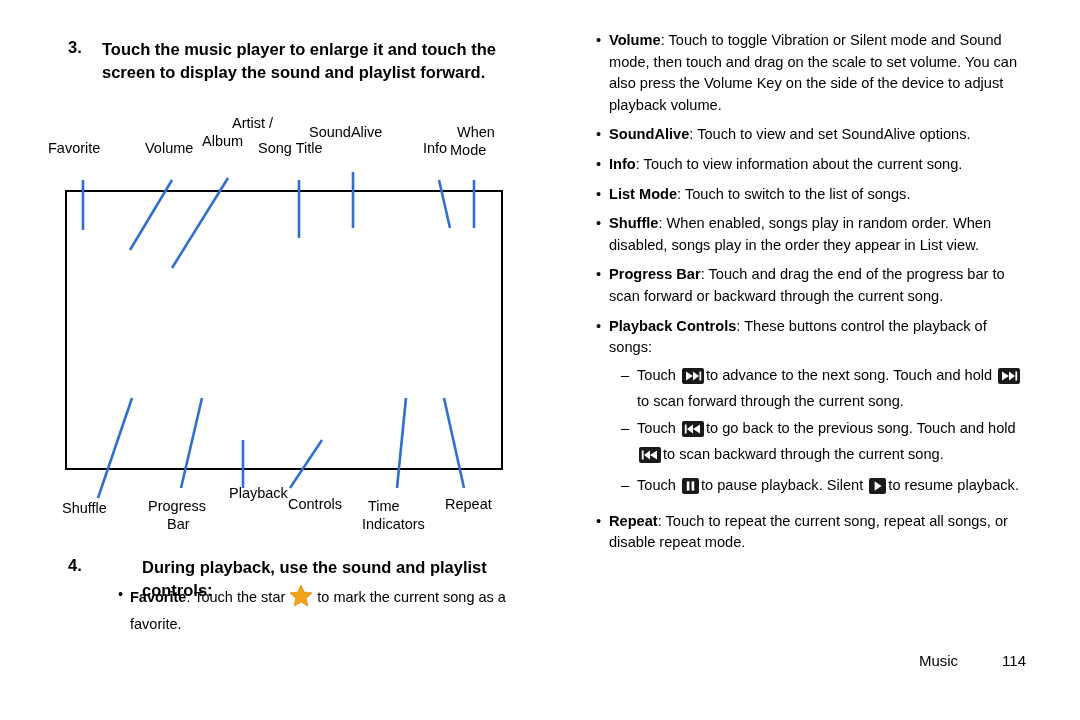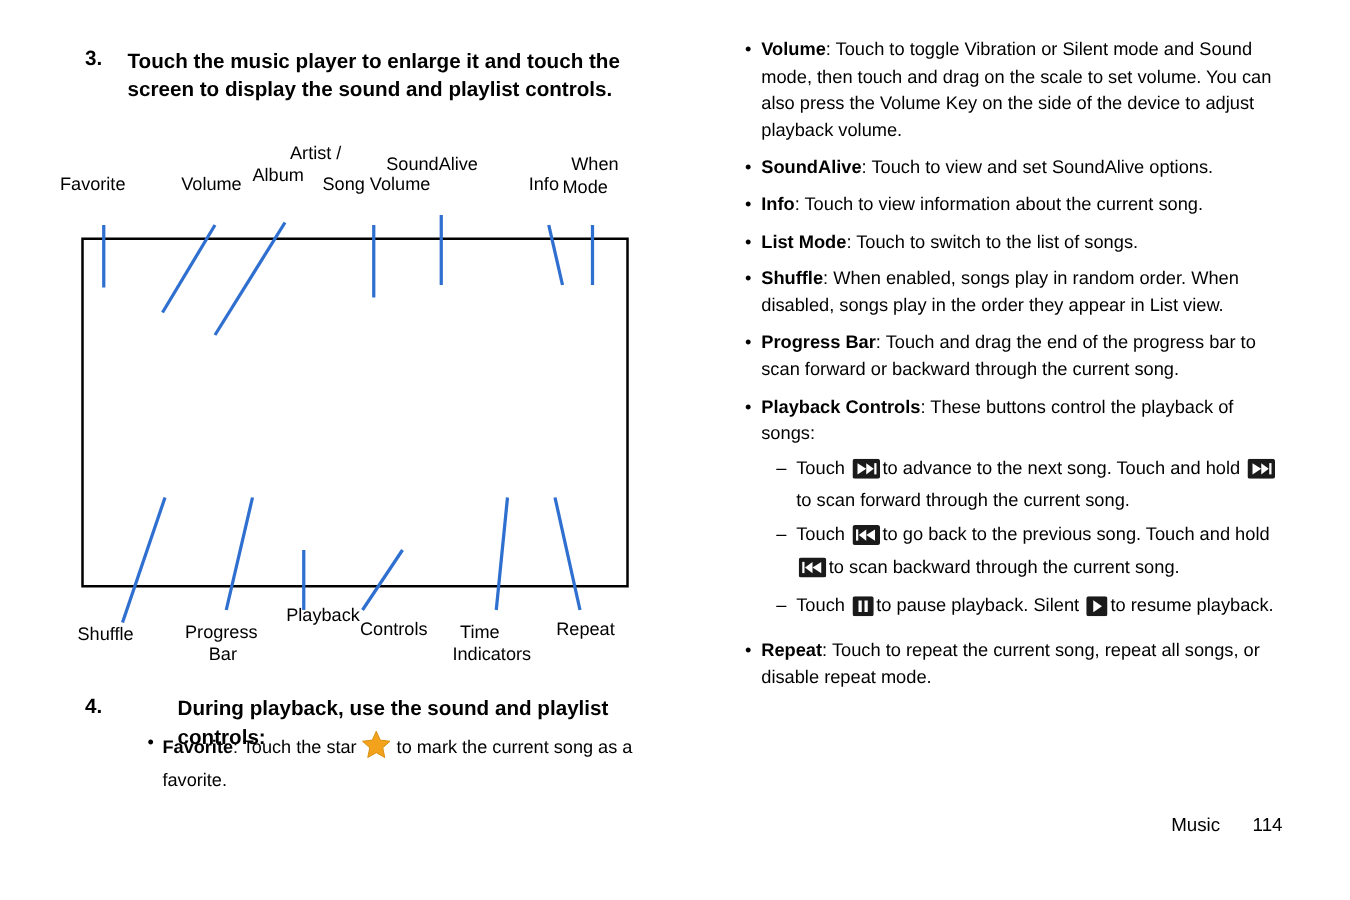--- a/index.html
+++ b/index.html
@@ -156,32 +156,32 @@
   }
 
   .footer {
     position: absolute;
     left: 596px;
     top: 652px;
     width: 430px;
     font-size: 15px;
     text-align: right;
   }
-  .footer .label { margin-right: 26px; }
+  .footer .label { margin-right: 44px; }
 </style>
 </head>
 <body>
 
 <div class="page">
 
   <div class="left-col">
 
     <div class="step-item" id="step3">
       <span class="step-num">3.</span>
-      <span class="step-text">Touch the music player to enlarge it and touch the screen to display the sound and playlist controls.</span>
+      <span class="step-text">Touch the music player to enlarge it and touch the screen to display the sound and playlist forward.</span>
     </div>
 
     <div class="diagram">
 
       <div class="dia-box"></div>
 
       <svg class="dia-svg" viewBox="0 0 470 440">
         <g stroke="#2f6fd0" stroke-width="2.6" fill="none">
 
           <line x1="33" y1="70" x2="33" y2="120"></line>
@@ -209,21 +209,21 @@
           <line x1="347" y1="378" x2="356" y2="288"></line>
 
           <line x1="414" y1="378" x2="394" y2="288"></line>
         </g>
       </svg>
 
       <div class="dia-label" style="left:-2px; top:30px;">Favorite</div>
       <div class="dia-label" style="left:95px; top:30px;">Volume</div>
       <div class="dia-label" style="left:150px; top:5px;margin-left:32px;">Artist /</div>
       <div class="dia-label" style="left:152px; top:23px;">Album</div>
-      <div class="dia-label" style="left:208px; top:30px;">Song Volume</div>
+      <div class="dia-label" style="left:208px; top:30px;">Song Title</div>
       <div class="dia-label" style="left:259px; top:14px;">SoundAlive</div>
       <div class="dia-label" style="left:373px; top:30px;">Info</div>
       <div class="dia-label" style="left:407px; top:14px;">When</div>
       <div class="dia-label" style="left:400px; top:32px;">Mode</div>
 
       <div class="dia-label" style="left:12px; top:390px;">Shuffle</div>
       <div class="dia-label" style="left:98px; top:388px;">Progress</div>
       <div class="dia-label" style="left:117px; top:406px;">Bar</div>
       <div class="dia-label" style="left:165px; top:375px;margin-left:14px;">Playback</div>
       <div class="dia-label" style="left:238px; top:386px;">Controls</div>

